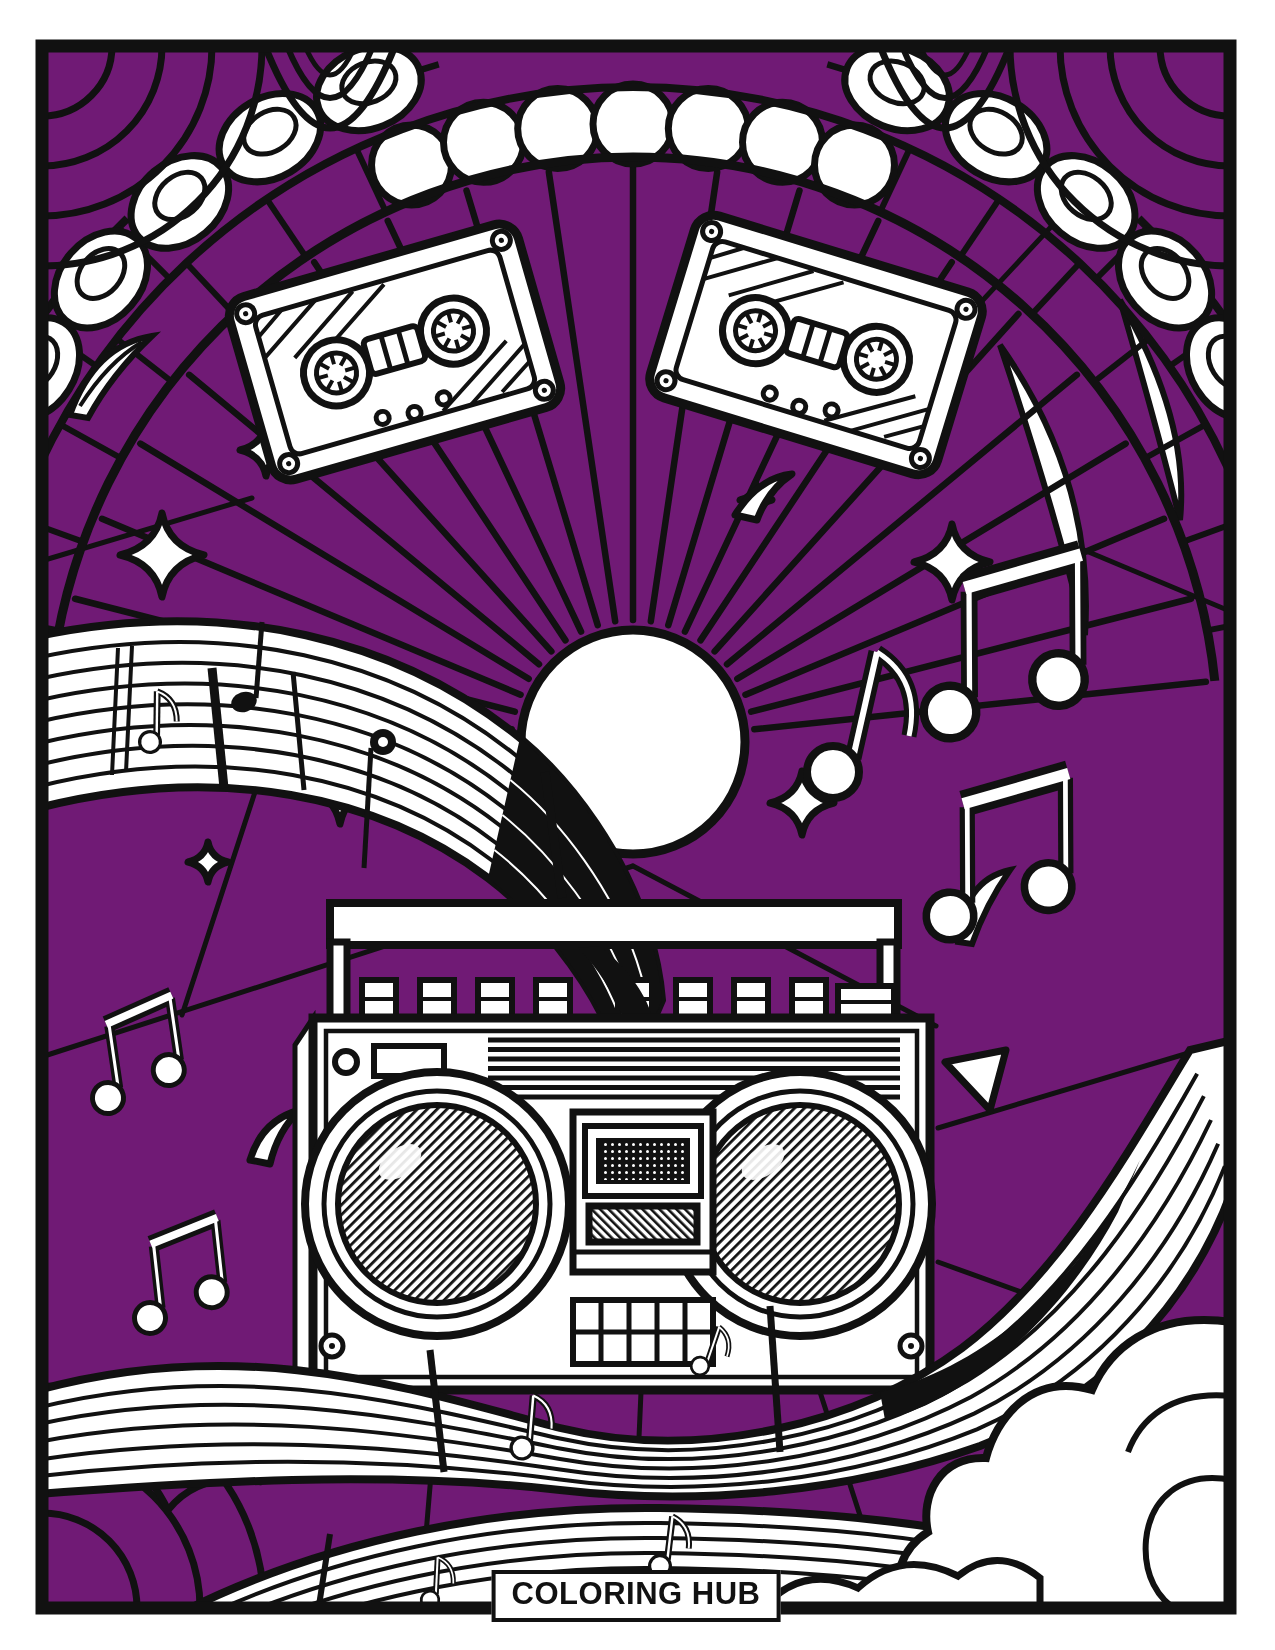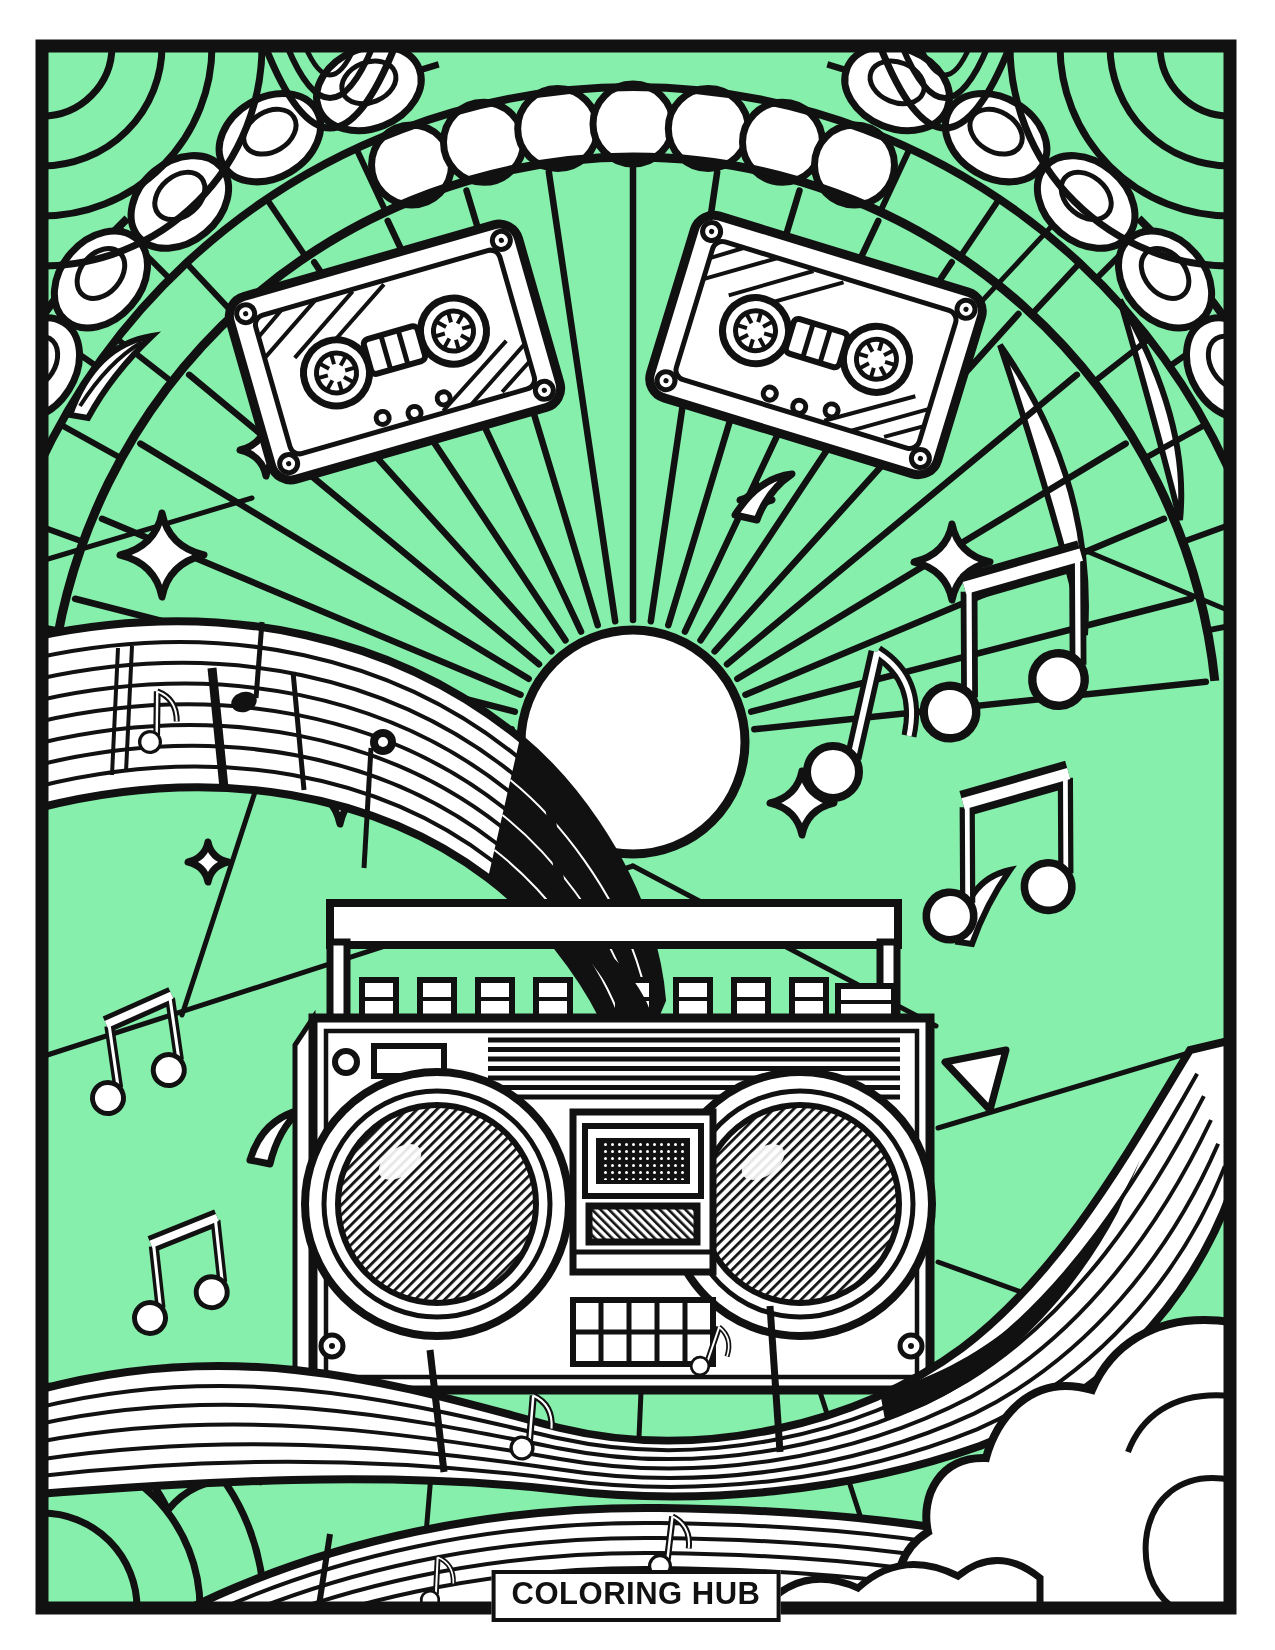--- a/index.html
+++ b/index.html
@@ -1,16 +1,16 @@
 <!DOCTYPE html>
 <html><head>
 <meta charset="utf-8">
 <style>
   html,body{margin:0;padding:0;background:#fff;}
-  .page{position:relative;width:1272px;height:1650px;background:#86efac;overflow:hidden;
+  .page{position:relative;width:1272px;height:1650px;background:#701a75;overflow:hidden;
         font-family:"Liberation Sans", sans-serif;}
   .page svg{position:absolute;left:0;top:0;display:block;}
   .badge{position:absolute;left:50%;bottom:28px;transform:translateX(-50%);
          background:#fff;border:4px solid #111;padding:2px 16px 6px;
          font-weight:bold;font-size:31px;letter-spacing:.5px;color:#111;white-space:nowrap;}
 </style>
 </head>
 <body>
 
 <div class="page">

